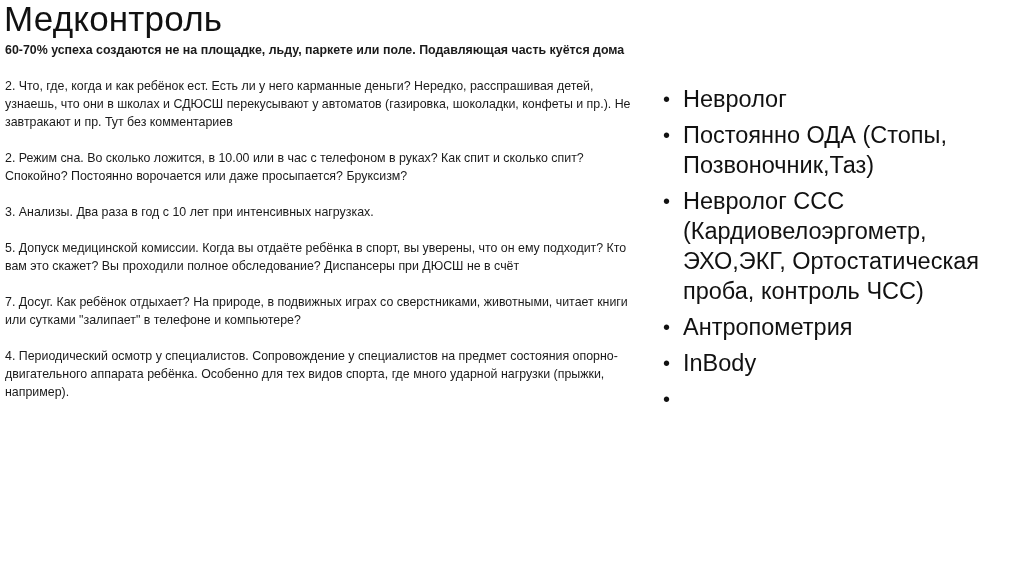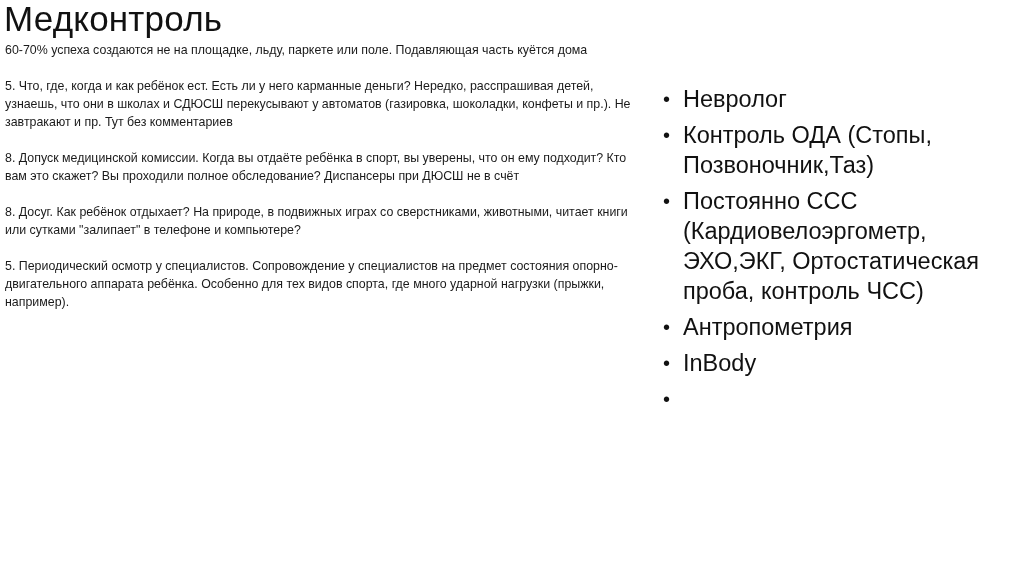--- a/index.html
+++ b/index.html
@@ -12,48 +12,50 @@
   .title {
     position: absolute; left: 4px; top: -2px;
     font-size: 35px; line-height: 42px; font-weight: 400;
     letter-spacing: 0.2px; color: #111;
   }
   .left {
     position: absolute; left: 5px; top: 41px; width: 640px;
     font-size: 12.4px; line-height: 18px; color: #1a1a1a;
   }
   .left p { margin: 0 0 18px 0; }
-  .left p.intro { margin-bottom: 18px; }
+  .left p.intro { margin-bottom: 18px; font-weight: bold; }
   .right {
     position: absolute; left: 661px; top: 84px; width: 360px;
     font-size: 23.5px; line-height: 30px; color: #111;
   }
   .right ul { list-style: none; margin: 0; padding: 0; }
   .right li {
     position: relative; padding-left: 22px; margin-bottom: 6px;
   }
   .right li .bullet {
     position: absolute; left: 2px; top: 0; font-size: 20px;
   }
 </style>
 </head>
 <body>
 
 <div class="title">Медконтроль</div>
 
 <div class="left">
   <p class="intro">60-70% успеха создаются не на площадке, льду, паркете или поле. Подавляющая часть куётся дома</p>
-  <p>5. Что, где, когда и как ребёнок ест. Есть ли у него карманные деньги? Нередко, расспрашивая детей, узнаешь, что они в школах и СДЮСШ перекусывают у автоматов (газировка, шоколадки, конфеты и пр.). Не завтракают и пр. Тут без комментариев</p>
-  <p>8. Допуск медицинской комиссии. Когда вы отдаёте ребёнка в спорт, вы уверены, что он ему подходит? Кто вам это скажет? Вы проходили полное обследование? Диспансеры при ДЮСШ не в счёт</p>
-  <p>8. Досуг. Как ребёнок отдыхает? На природе, в  подвижных играх со сверстниками, животными, читает книги или сутками "залипает" в телефоне и компьютере?</p>
-  <p>5. Периодический осмотр у специалистов. Сопровождение у специалистов на предмет состояния опорно-двигательного аппарата ребёнка. Особенно для тех видов спорта, где много ударной нагрузки (прыжки, например).</p>
+  <p>2. Что, где, когда и как ребёнок ест. Есть ли у него карманные деньги? Нередко, расспрашивая детей, узнаешь, что они в школах и СДЮСШ перекусывают у автоматов (газировка, шоколадки, конфеты и пр.). Не завтракают и пр. Тут без комментариев</p>
+  <p>2. Режим сна. Во сколько ложится, в 10.00 или в час с телефоном в руках? Как спит и сколько спит? Спокойно? Постоянно ворочается или даже просыпается? Бруксизм?</p>
+  <p>3. Анализы. Два раза в год с 10 лет при интенсивных нагрузках.</p>
+  <p>5. Допуск медицинской комиссии. Когда вы отдаёте ребёнка в спорт, вы уверены, что он ему подходит? Кто вам это скажет? Вы проходили полное обследование? Диспансеры при ДЮСШ не в счёт</p>
+  <p>7. Досуг. Как ребёнок отдыхает? На природе, в  подвижных играх со сверстниками, животными, читает книги или сутками "залипает" в телефоне и компьютере?</p>
+  <p>4. Периодический осмотр у специалистов. Сопровождение у специалистов на предмет состояния опорно-двигательного аппарата ребёнка. Особенно для тех видов спорта, где много ударной нагрузки (прыжки, например).</p>
 </div>
 
 <div class="right">
   <ul>
     <li><span class="bullet">•</span><span>Невролог</span></li>
-    <li><span class="bullet">•</span><span>Контроль ОДА (Стопы, Позвоночник,Таз)</span></li>
-    <li><span class="bullet">•</span><span>Постоянно ССС (Кардиовелоэргометр, ЭХО,ЭКГ, Ортостатическая проба, контроль ЧСС)</span></li>
+    <li><span class="bullet">•</span><span>Постоянно ОДА (Стопы, Позвоночник,Таз)</span></li>
+    <li><span class="bullet">•</span><span>Невролог ССС (Кардиовелоэргометр, ЭХО,ЭКГ, Ортостатическая проба, контроль ЧСС)</span></li>
     <li><span class="bullet">•</span><span>Антропометрия</span></li>
     <li><span class="bullet">•</span><span>InBody</span></li>
     <li><span class="bullet">•</span></li>
   </ul>
 </div>
 
 </body></html>

